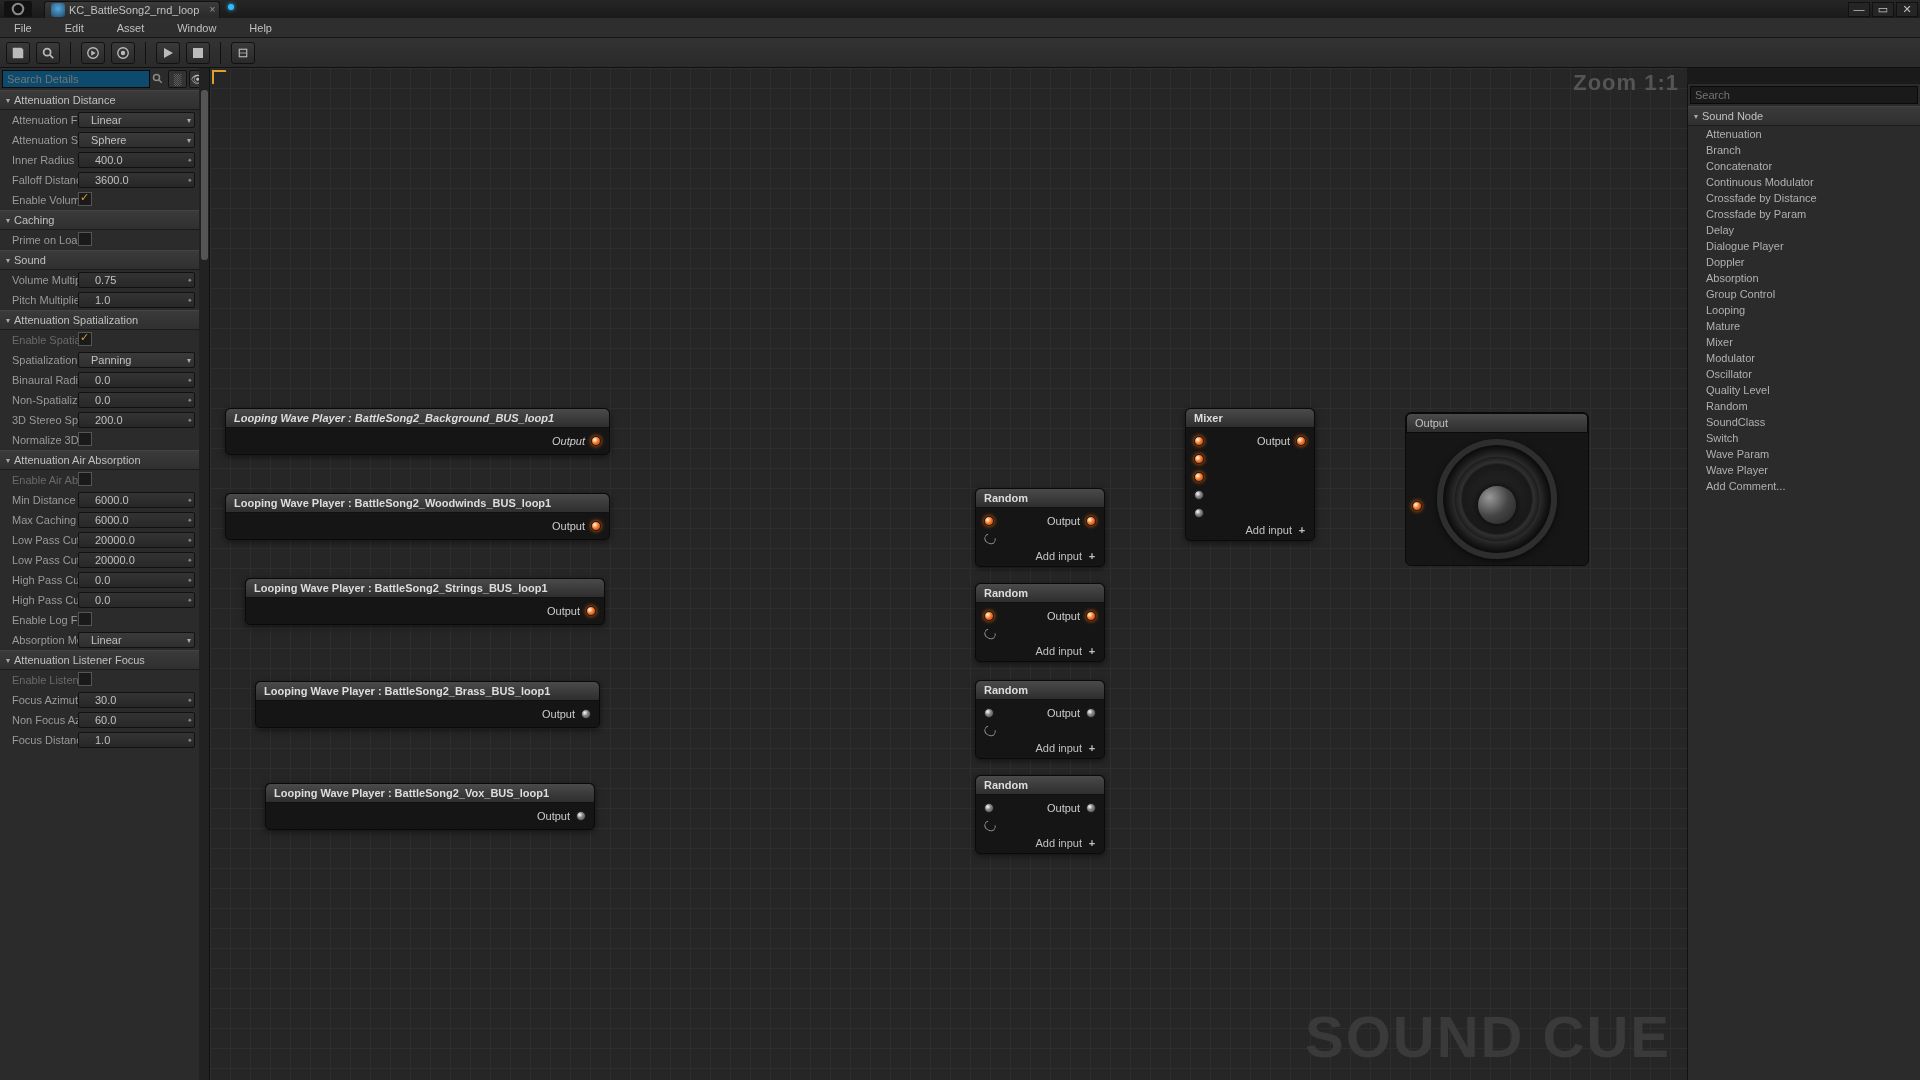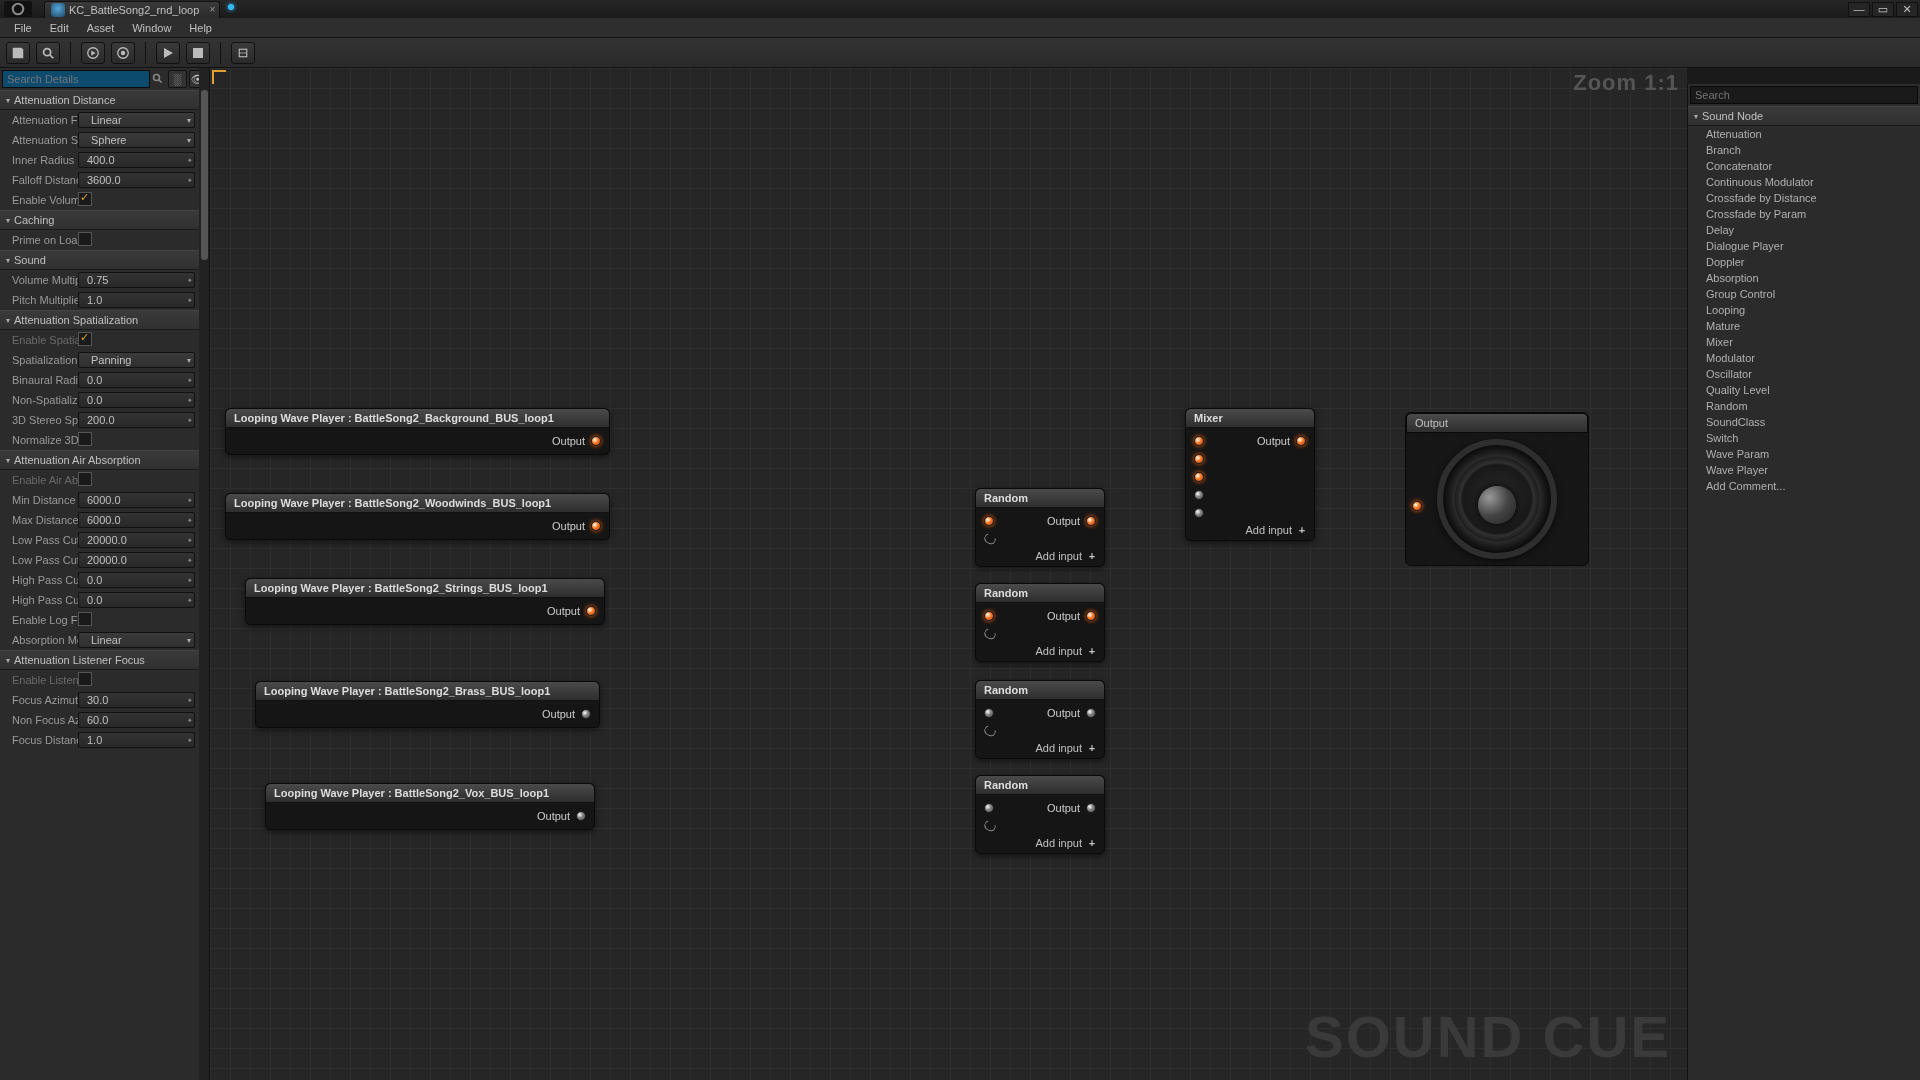--- a/index.html
+++ b/index.html
@@ -11,21 +11,21 @@
 #titlebar .ue-logo svg { fill:#888; }
 #tab { margin-left: 12px; height: 17px; background: linear-gradient(#3a3a3a,#2a2a2a); border: 1px solid #111; border-bottom:none; padding: 1px 20px 1px 6px; display:flex; align-items:center; gap:4px; border-radius:3px 3px 0 0; position:relative;}
 #tab .tabicon { width:14px;height:14px; background:radial-gradient(circle at 50% 40%,#5aa5d8,#1c4a6b); border-radius:3px; }
 #tab .x { position:absolute; right:4px; top:2px; color:#999; font-size:10px; }
 #winctrls { margin-left:auto; display:flex; gap:2px; padding-right:2px;}
 #winctrls div { width:22px; height:15px; background:#252525; display:flex; align-items:center; justify-content:center; border:1px solid #111;}
 #notif { width:22px; height:15px; margin-right:4px; position:relative;}
 #notif::after{content:""; position:absolute; width:6px;height:6px; background:#3bf; border-radius:50%; top:2px; left:8px; box-shadow:0 0 4px #3bf;}
 
 
-#menubar { height: 20px; background: #2e2e2e; display: flex; align-items: center; padding-left: 6px; gap:2px; border-bottom:1px solid #151515;}
+#menubar { height: 20px; background: #2e2e2e; display: flex; align-items: center; padding-left: 6px; gap:17px; border-bottom:1px solid #151515;}
 #menubar span { padding: 2px 8px; }
 
 
 #toolbar { height: 30px; background: linear-gradient(#333,#2a2a2a); display:flex; align-items:center; padding-left:6px; gap:6px; border-bottom:1px solid #111;}
 .tbtn { width:24px; height:22px; background:linear-gradient(#3a3a3a,#2a2a2a); border:1px solid #111; border-radius:3px; display:flex; align-items:center; justify-content:center;}
 .tsep { width:1px; height:22px; background:#111; margin:0 4px;}
 
 
 #main { display:flex; height: calc(1080px - 68px); }
 
@@ -42,21 +42,21 @@
 
 .sect { }
 .secthdr { background:linear-gradient(#3a3a3a,#303030); padding:3px 6px; border-top:1px solid #444; border-bottom:1px solid #1a1a1a; display:flex; align-items:center; gap:4px;}
 .secthdr::before{content:"▾"; font-size:8px; color:#aaa;}
 .row { display:flex; align-items:center; height:20px; padding-left:12px;}
 .row .lbl { width: 66px; overflow:hidden; white-space:nowrap; color:#9a9a9a;}
 .row .lbl.dim { color:#6a6a6a;}
 .ctl { flex:1; margin-right:14px;}
 .combo { height:16px; background:linear-gradient(#3a3a3a,#2f2f2f); border:1px solid #111; border-radius:2px; display:flex; align-items:center; padding:0 12px; position:relative;}
 .combo::after{content:"▾"; position:absolute; right:3px; font-size:8px; color:#aaa;}
-.spin { height:16px; background:linear-gradient(#333,#282828); border:1px solid #111; border-radius:2px; display:flex; align-items:center; padding:0 8px; position:relative;}
+.spin { height:16px; background:linear-gradient(#333,#282828); border:1px solid #111; border-radius:2px; display:flex; align-items:center; padding:0 16px; position:relative;}
 .spin::after{content:"◂▸"; position:absolute; right:2px; font-size:7px; letter-spacing:-1px; color:#888; transform:scaleX(0.6);}
 .chk { width:14px; height:14px; background:#1a1a1a; border:1px solid #555; display:inline-block; position:relative;}
 .chk.on::after{content:"✓"; position:absolute; top:-2px; left:1px; color:#e0a030; font-size:11px;}
 .classthumb { width:44px; height:42px; border:2px solid #e0a030; background:radial-gradient(circle at 30% 30%,#bbb,#555); display:flex; align-items:center; justify-content:center;}
 .classctl { display:flex; align-items:center; gap:6px; height:48px; }
 .classright { display:flex; flex-direction:column; gap:2px;}
 .minicombo { width:50px; }
 .smbtns { display:flex; gap:2px; }
 .smbtn { width:16px;height:14px; background:#333; border:1px solid #111; border-radius:2px; display:flex; align-items:center; justify-content:center; font-size:9px;}
 
@@ -295,21 +295,21 @@
               <div class="lbl dim">Enable Air Abs</div>
               <div class="ctl"><span class="chk"></span></div>
             </div>
             <div class="row">
               <div class="lbl">Min Distance R</div>
               <div class="ctl">
                 <div class="spin">6000.0</div>
               </div>
             </div>
             <div class="row">
-              <div class="lbl">Max Distance</div>
+              <div class="lbl">Max Caching</div>
               <div class="ctl">
                 <div class="spin">6000.0</div>
               </div>
             </div>
             <div class="row">
               <div class="lbl">Low Pass Cuto</div>
               <div class="ctl">
                 <div class="spin">20000.0</div>
               </div>
             </div>
@@ -420,21 +420,21 @@
         <circle cx="926.4814814814815" cy="506.962962962963" class="dot" r="5"></circle>
         <circle cx="948.5185185185185" cy="440.03703703703707" class="dot" r="5"></circle>
         <path d="M 895 640 C 937.5 640 937.5 422 980 422" class="wire cold"></path>
         <path d="M 895 735 C 937.5 735 937.5 440 980 440" class="wire cold"></path>
         <path d="M 1105 368 C 1152.5 368 1152.5 364 1200 364" class="wire hot"></path>
         <circle cx="1140.1851851851852" cy="366.962962962963" class="dot" r="5"></circle>
         <circle cx="1164.8148148148148" cy="365.03703703703707" class="dot" r="5"></circle>
       </svg>
 
     <div id="nodes-layer">
-        <div class="node" style="left: 15px; top: 340px; width: 385px;">
+        <div class="node" style="left: 15px; top: 340px; width: 385px; font-style: italic;">
           <div class="hdr">Looping Wave Player : BattleSong2_Background_BUS_loop1</div>
           <div class="body">
             <div class="pinrow right">
               <span class="plabel">Output</span>
               <span class="pin hot"></span>
             </div>
           </div>
         </div>
         <div class="node" style="left: 15px; top: 425px; width: 385px;">
           <div class="hdr">Looping Wave Player : BattleSong2_Woodwinds_BUS_loop1</div>

